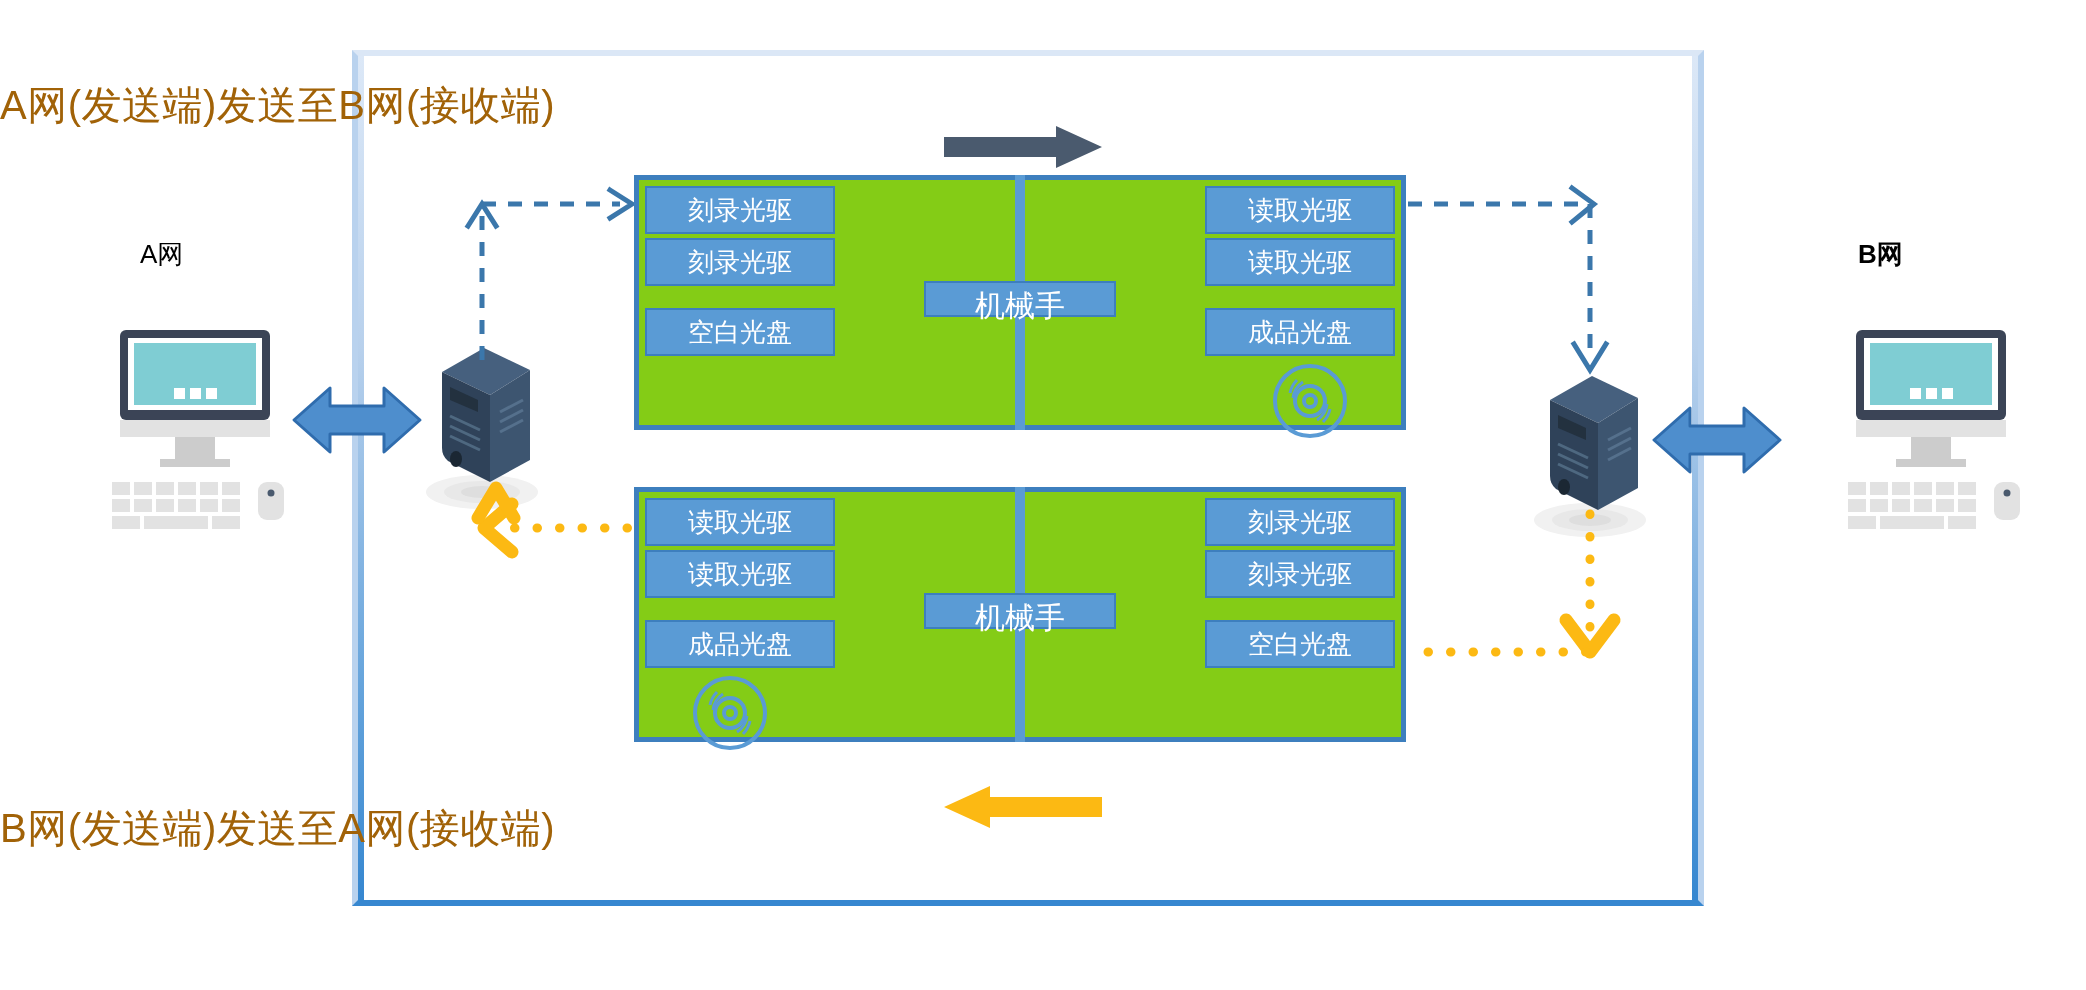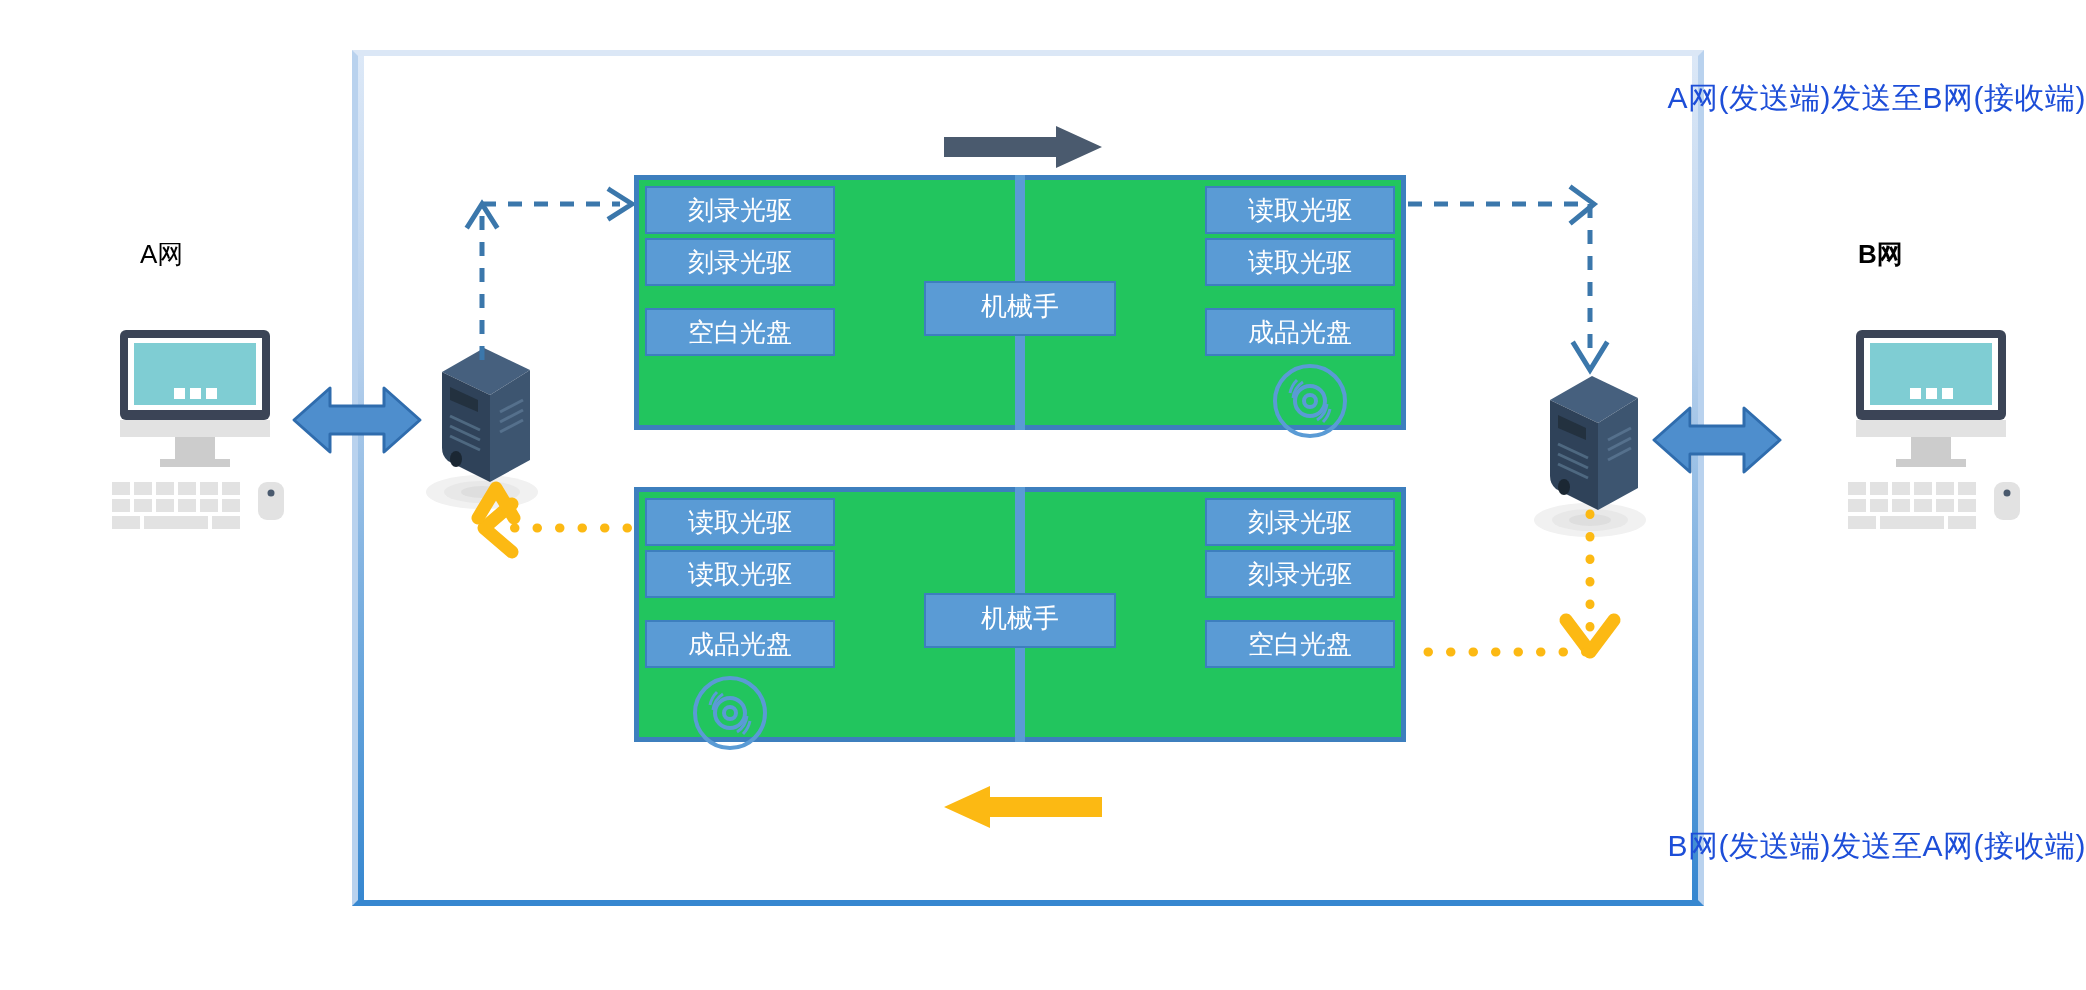--- a/index.html
+++ b/index.html
@@ -41,28 +41,28 @@
     height: 100%;
     background: linear-gradient(to bottom, #dce8f7 0%, #b7d0ec 35%, #6ba7dd 72%, #3687d0 100%);
   }
   #frame-left-grad { left: 0; }
   #frame-right-grad { right: 0; }
 
   
   .flow-label {
     position: absolute;
     width: 100%;
-    text-align: right;
-    font-size: 30px;
-    color: #1d4ed8;
+    text-align: left;
+    font-size: 40px;
+    color: #a16207;
     letter-spacing: 0.5px;
     white-space: nowrap;
   }
   #label-top { left: 0; top: 78px; }
-  #label-bottom { left: 0; top: 826px; }
+  #label-bottom { left: 0; top: 801px; }
 
   .net-label {
     position: absolute;
     font-size: 26px;
     color: #000000;
     white-space: nowrap;
   }
   #label-a-net { left: 140px; top: 237px; }
   #label-b-net { left: 1858px; top: 237px; font-weight: bold; }
 
@@ -73,21 +73,21 @@
   .workstation { position: absolute; }
 
   
   .server { position: absolute; }
 
   
   .chassis {
     position: absolute;
     box-sizing: border-box;
     border: 5px solid #3d7fbe;
-    background: #22c55e;
+    background: #84cc16;
   }
   #chassis-top { left: 634px; top: 175px; width: 772px; height: 255px; }
   #chassis-bottom { left: 634px; top: 487px; width: 772px; height: 255px; }
   .chassis-divider {
     position: absolute;
     width: 10px;
     background: #5a9bd5;
     top: -5px;
     bottom: -5px;
     left: 50%;
@@ -107,23 +107,23 @@
   }
   .drive.left  { left: 6px;  width: 190px; }
   .drive.right { right: 6px; width: 190px; }
 
   .robot-box {
     position: absolute;
     box-sizing: border-box;
     background: #5a9bd5;
     border: 2px solid #3d7fbe;
     color: #ffffff;
-    font-size: 26px;
+    font-size: 30px;
     line-height: 46px;
-    height: 55px;
+    height: 36px;
     width: 192px;
     text-align: center;
     left: 50%;
     margin-left: -96px;
     white-space: nowrap;
   }
 
   .cd-icon { position: absolute; }
 
   

